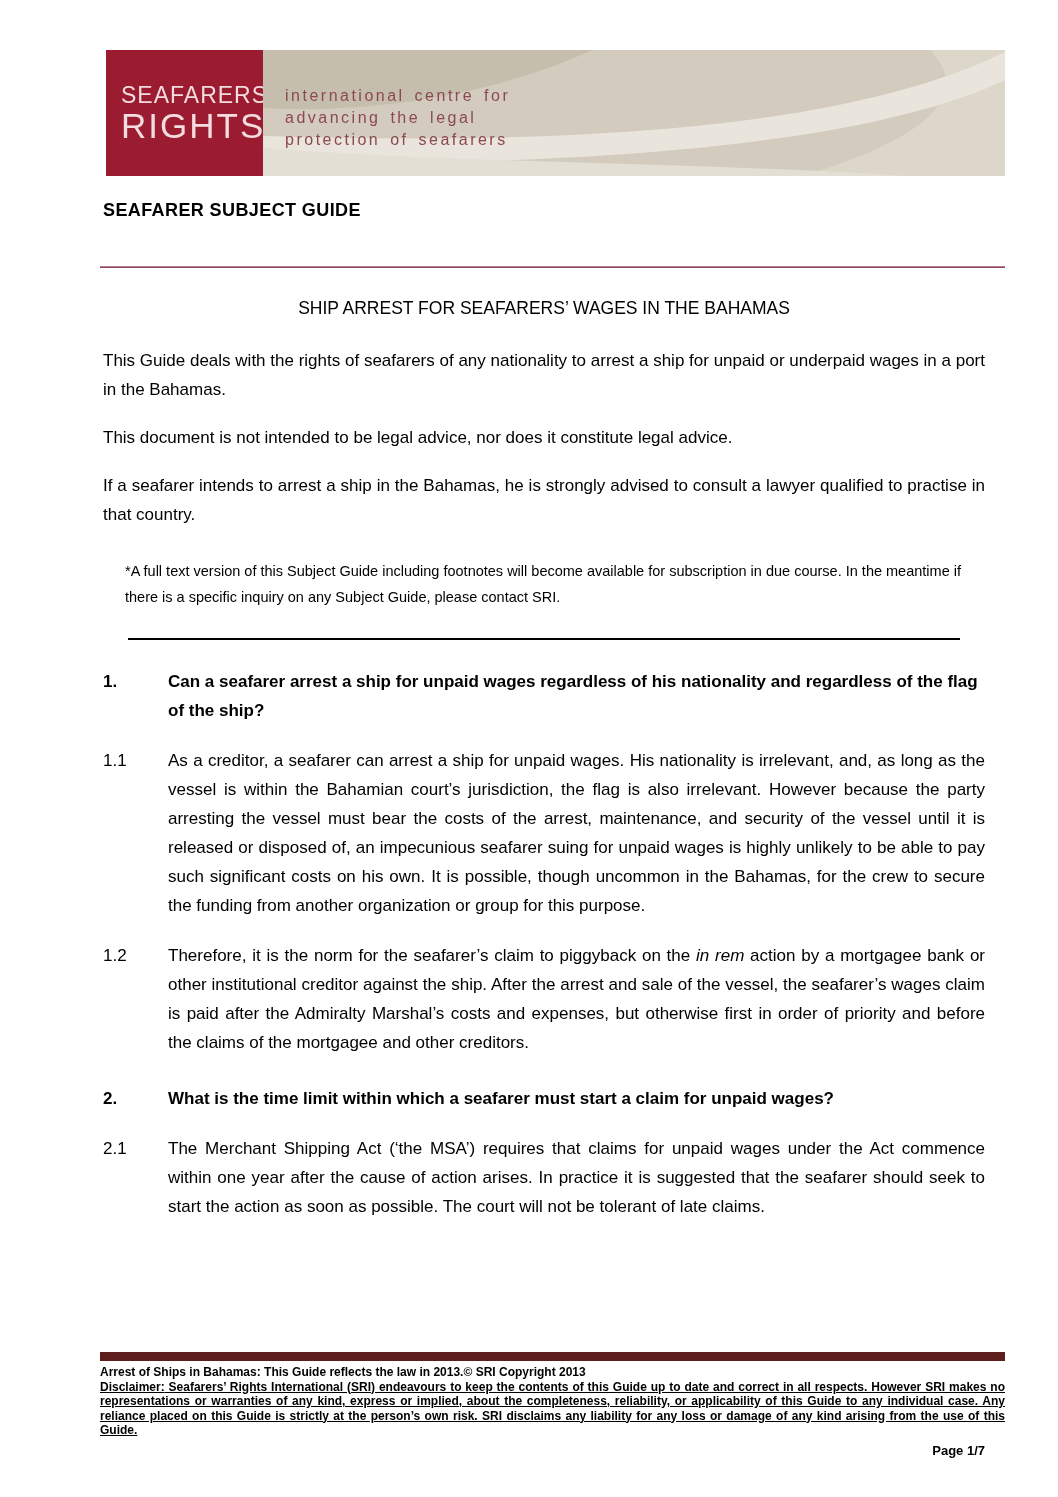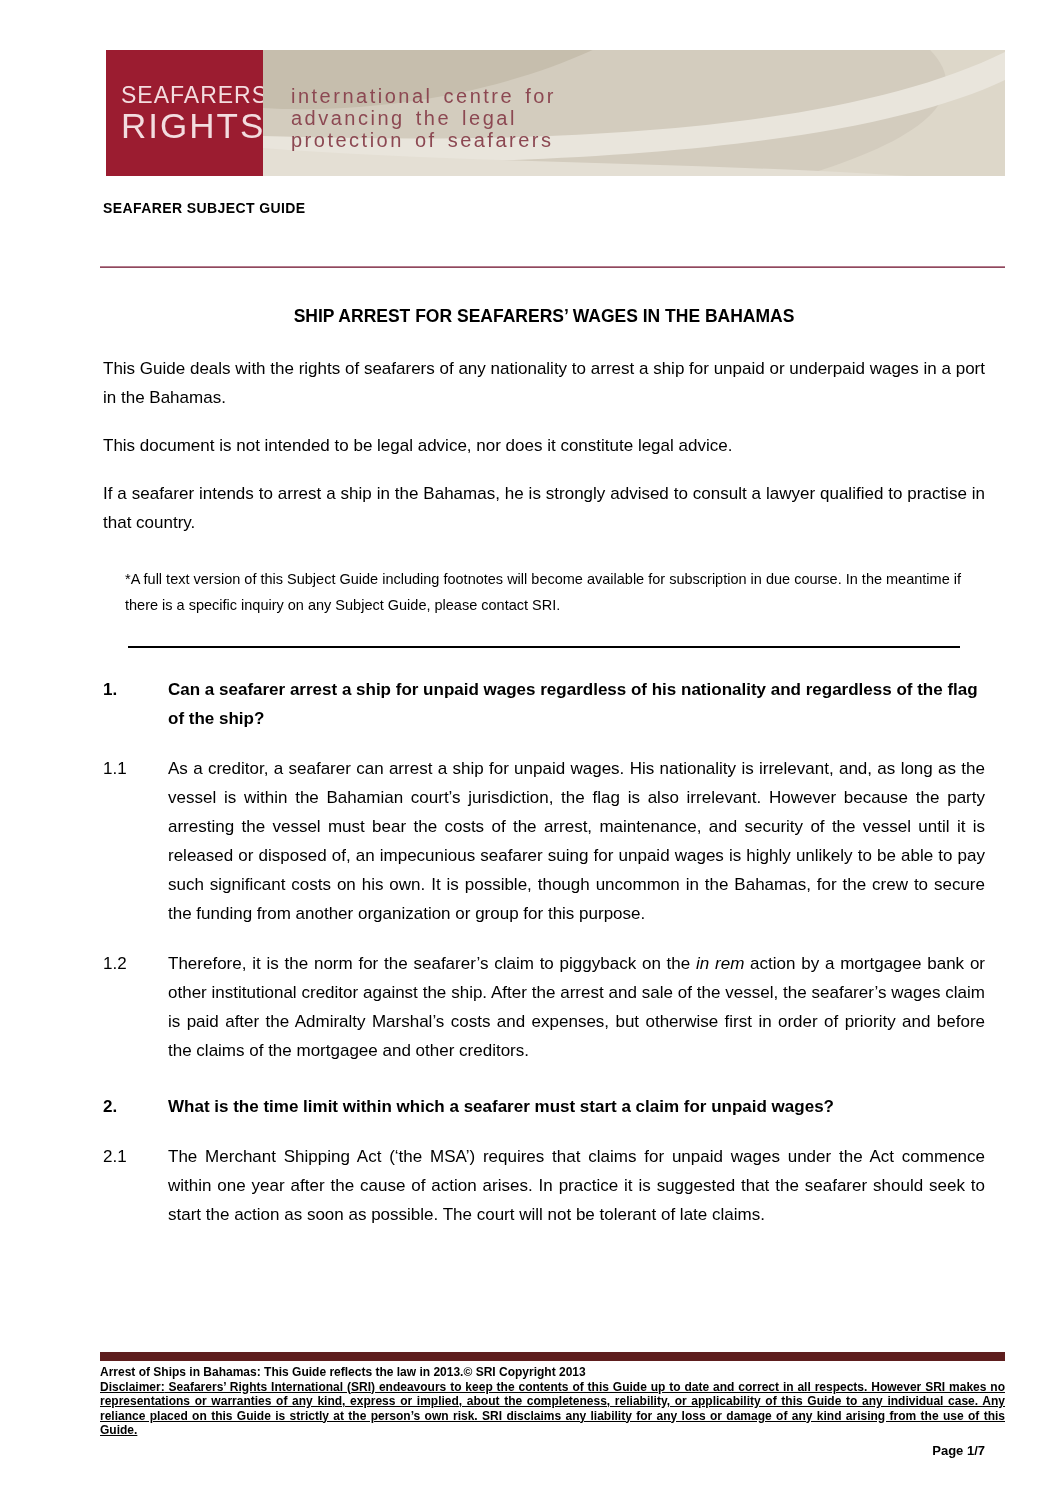--- a/index.html
+++ b/index.html
@@ -23,44 +23,44 @@
     background:#9B1C30;
     color:#F3DCDF;
     display:flex; flex-direction:column; justify-content:center;
     padding-left:15px; box-sizing:border-box;
   }
   .logo-line1 { font-size:23px; letter-spacing:1px; font-weight:400; line-height:26px; }
   .logo-line2 { font-size:35px; letter-spacing:2px; font-weight:400; line-height:36px; }
   .banner-art { position:relative; flex:1; background:#D3CCBE; overflow:hidden; }
   .banner-art svg { position:absolute; inset:0; width:100%; height:100%; }
   .tagline {
-    position:absolute; left:28px; top:35px;
+    position:absolute; left:22px; top:35px;
     color:#8C4852;
-    font-size:20px; line-height:22px;
+    font-size:16px; line-height:22px;
     letter-spacing:2.5px; word-spacing:3px;
   }
 
   
   .kicker {
     position:absolute; left:103px; top:200px;
-    font-size:14px; font-weight:bold; letter-spacing:0.4px;
+    font-size:18px; font-weight:bold; letter-spacing:0.4px;
   }
   .divider-maroon {
     position:absolute; left:100px; top:266px;
     width:905px; height:2px;
     background:linear-gradient(#c799a8, #7C2D44);
   }
 
   
   .content {
     position:absolute; left:103px; top:294px;
     width:882px;
     font-size:17px; line-height:29px;
   }
-  .doc-title { margin:8px 0 24px 0; text-align:center; font-size:17.5px; font-weight:bold; line-height:28px; }
+  .doc-title { margin:0 0 24px 0; text-align:center; font-size:17.5px; font-weight:normal; line-height:28px; }
   .body-p { margin:0 0 19px 0; text-align:justify; }
   .note {
     margin:30px 24px 0 22px;
     font-size:14.5px; line-height:25.5px; text-align:justify;
   }
   .divider-black { margin:28px 0 0 25px; width:832px; height:2px; background:#000; }
 
   .sec { display:flex; margin-top:21px; }
   .sec-num { width:65px; flex-shrink:0; }
   .sec-text { flex:1; text-align:justify; }

